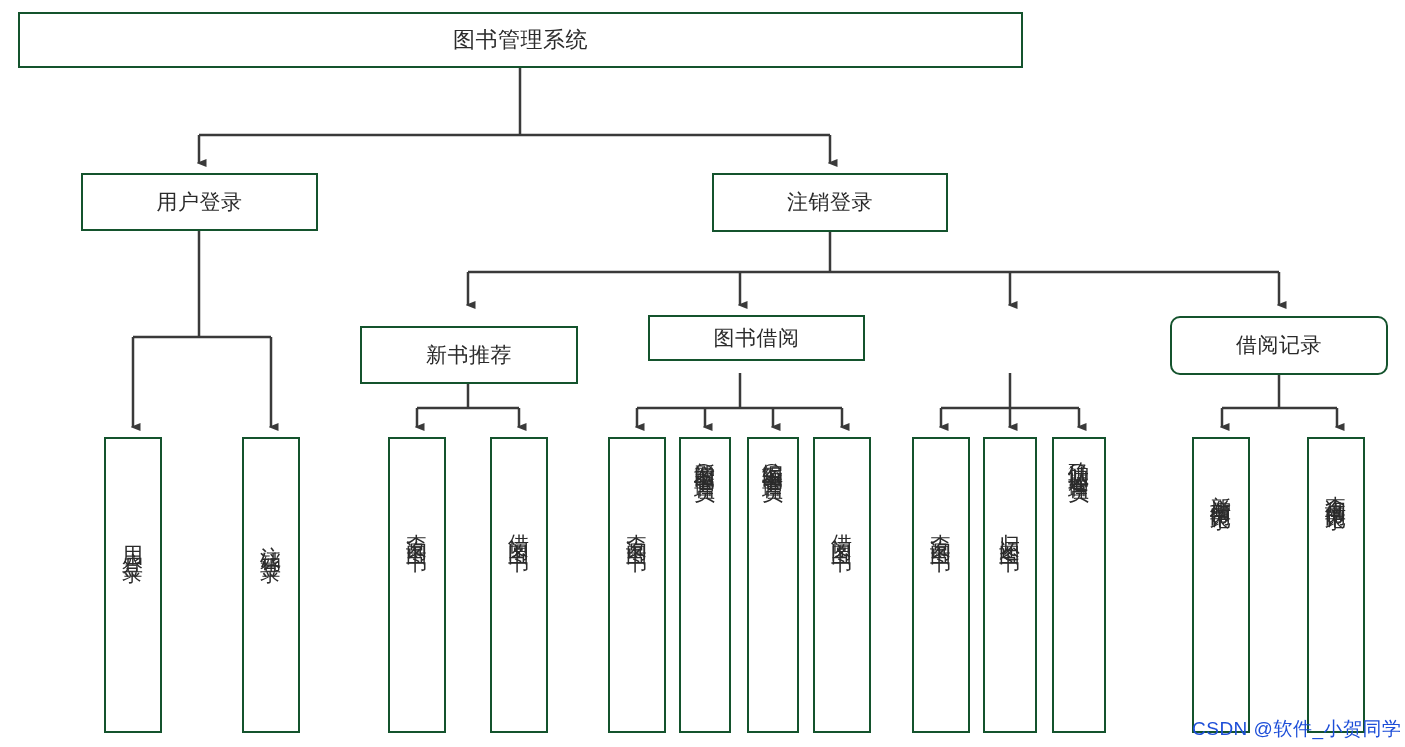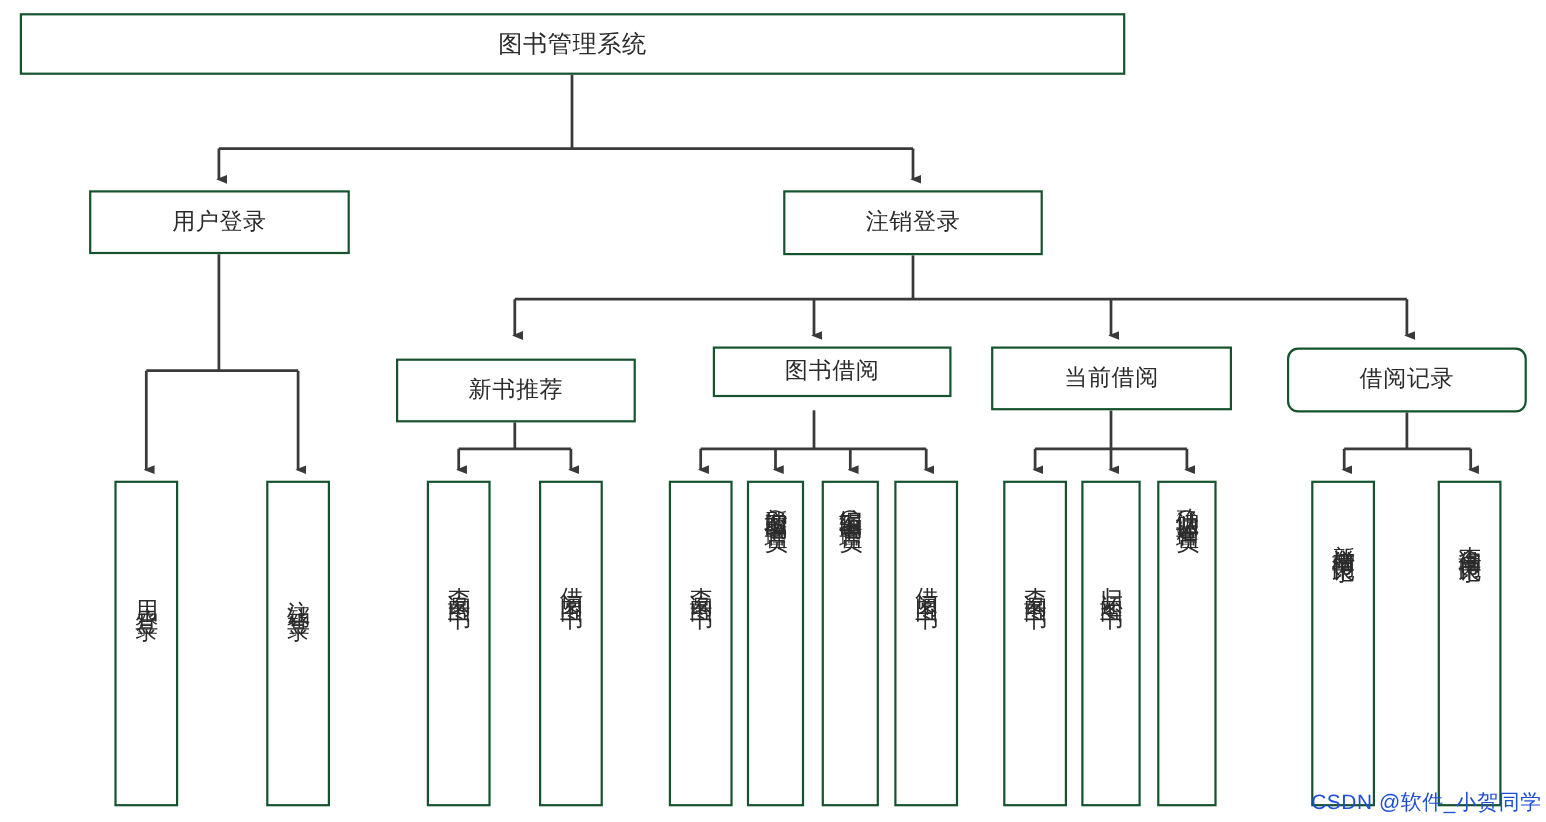--- a/index.html
+++ b/index.html
@@ -145,23 +145,20 @@
   <div class="node h" style="left:712px; top:173px; width:236px; height:59px;">
     <span class="label">注销登录</span>
   </div>
 
   <div class="node h" style="left:360px; top:326px; width:218px; height:58px;">
     <span class="label">新书推荐</span>
   </div>
   <div class="node h" style="left:632px; top:315px; width:217px; height:46px;margin-left:16px;">
     <span class="label">图书借阅</span>
   </div>
-  <div class="node h" style="left:901px; top:315px; width:219px; height:58px;">
-    <span class="label">当前借阅</span>
-  </div>
   <div class="node h" style="left:1170px; top:316px; width:218px; height:59px;border-radius:10px;">
     <span class="label">借阅记录</span>
   </div>
 
   <div class="node v" style="left:104px; top:437px; width:58px; height:296px; padding-top:90px;">
     <span class="label">用户登录</span>
   </div>
   <div class="node v" style="left:242px; top:437px; width:58px; height:296px; padding-top:90px;">
     <span class="label">注销登录</span>
   </div>

